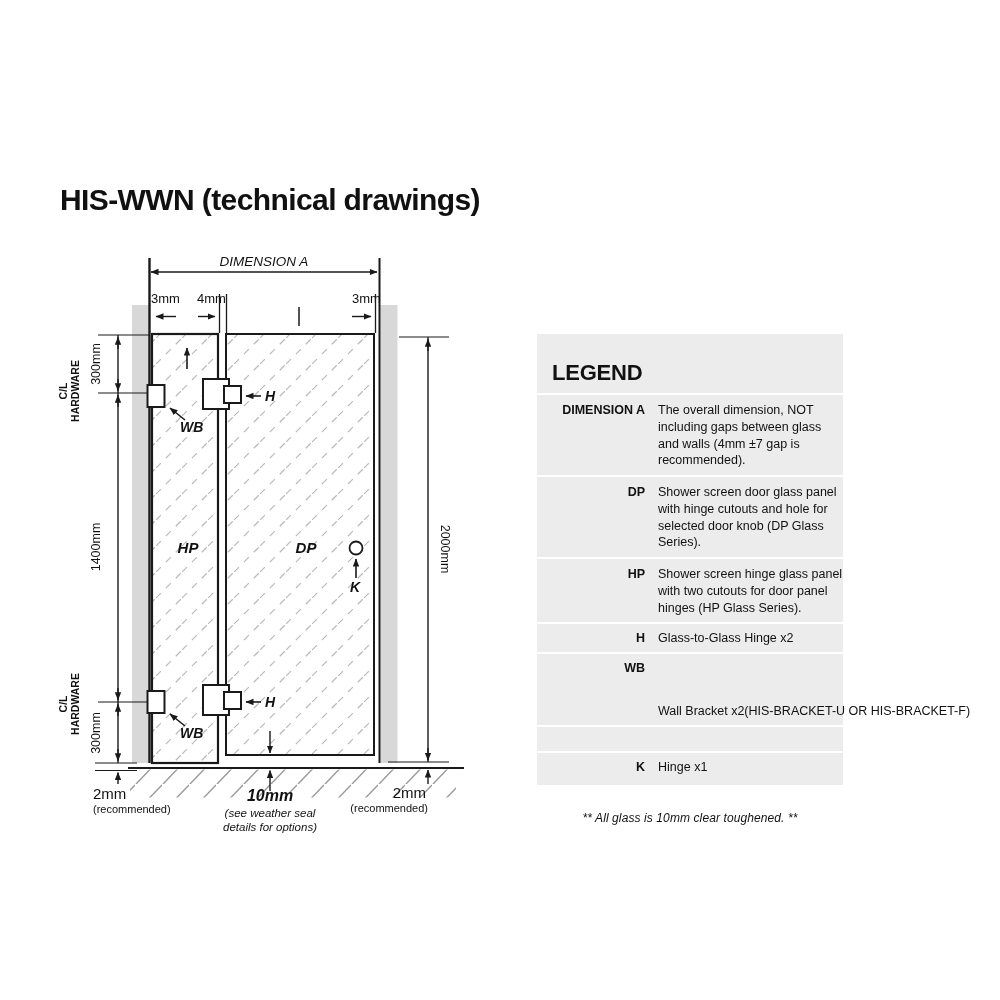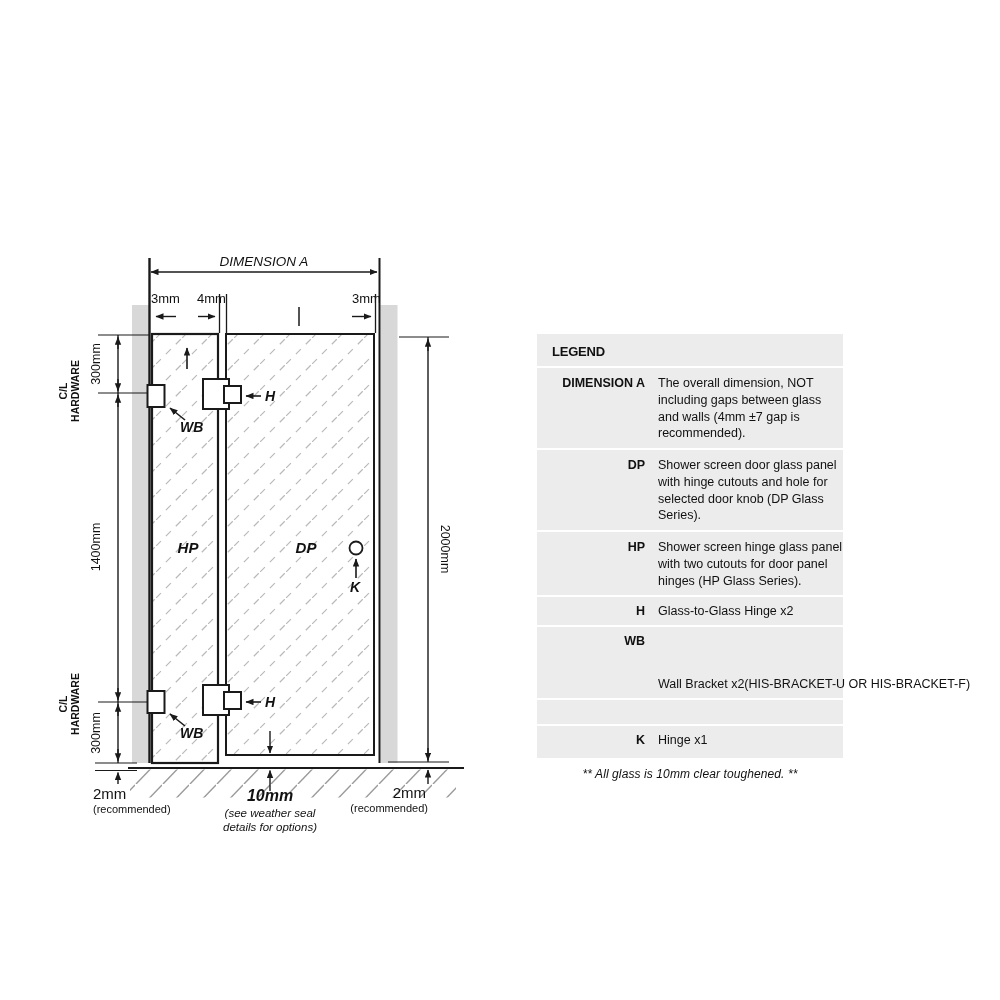--- a/index.html
+++ b/index.html
@@ -15,36 +15,37 @@
   .clhw{font-size:10.5px;font-weight:600;}
   .part{font-size:14px;font-weight:bold;font-style:italic;}
   .panel-lab{font-size:15px;font-weight:bold;font-style:italic;}
   .big{font-size:15px;}
   .small{font-size:11px;}
   .mid-i{font-size:16px;font-style:italic;font-weight:600;}
   .note-i{font-size:11.5px;font-style:italic;}
   
   #right-col{position:absolute;left:537px;top:334px;width:306px;}
   #legend{background:#ececec;padding-bottom:4px;}
-  .legend-title{font-size:13px;font-weight:bold;padding:10px 0 7px 15px;letter-spacing:-0.2px;}
+  .legend-title{font-size:22px;font-weight:bold;padding:26px 0 7px 15px;letter-spacing:-0.2px;}
   .sep{height:2px;background:#fff;}
   .lrow{display:flex;padding:7px 0 6px 0;}
   .lrow.slim{padding:6px 0 5px 0;}
   .lrow.spacer{min-height:24px;padding:0;}
   .lkey{flex:0 0 108px;text-align:right;font-weight:bold;font-size:12.5px;line-height:1.32;}
   .ldesc{margin-left:13px;width:186px;font-size:12.5px;line-height:1.34;}
   .ldesc.nowrap{white-space:nowrap;overflow:visible;width:auto;margin-top:43px;}
-  #legend-footnote{margin-top:9px;text-align:center;font-size:12px;font-style:italic;
+  #legend-footnote{margin-top:26px;text-align:center;font-size:12px;font-style:italic;
                    font-weight:500;letter-spacing:0.1px;}
 </style>
 </head>
 <body>
 
 <div id="canvas">
 
+  <div id="page-title">HIS-WWN (technical drawings)</div>
 
   <svg id="drawing" width="430" height="620" viewBox="50 230 430 620">
     <defs>
       <marker id="ah" markerUnits="userSpaceOnUse" markerWidth="10" markerHeight="8" refX="7.5" refY="3.2" orient="auto-start-reverse">
         <path d="M0,0 L8,3.2 L0,6.4 Z" fill="#1a1a1a"></path>
       </marker>
       <pattern id="glassHatch" patternUnits="userSpaceOnUse" width="26" height="26">
         <line x1="0" y1="26" x2="26" y2="0" stroke="#b9b9b9" stroke-width="1.2" stroke-dasharray="7 7"></line>
       </pattern>
       <pattern id="floorHatch" patternUnits="userSpaceOnUse" width="27" height="28">

